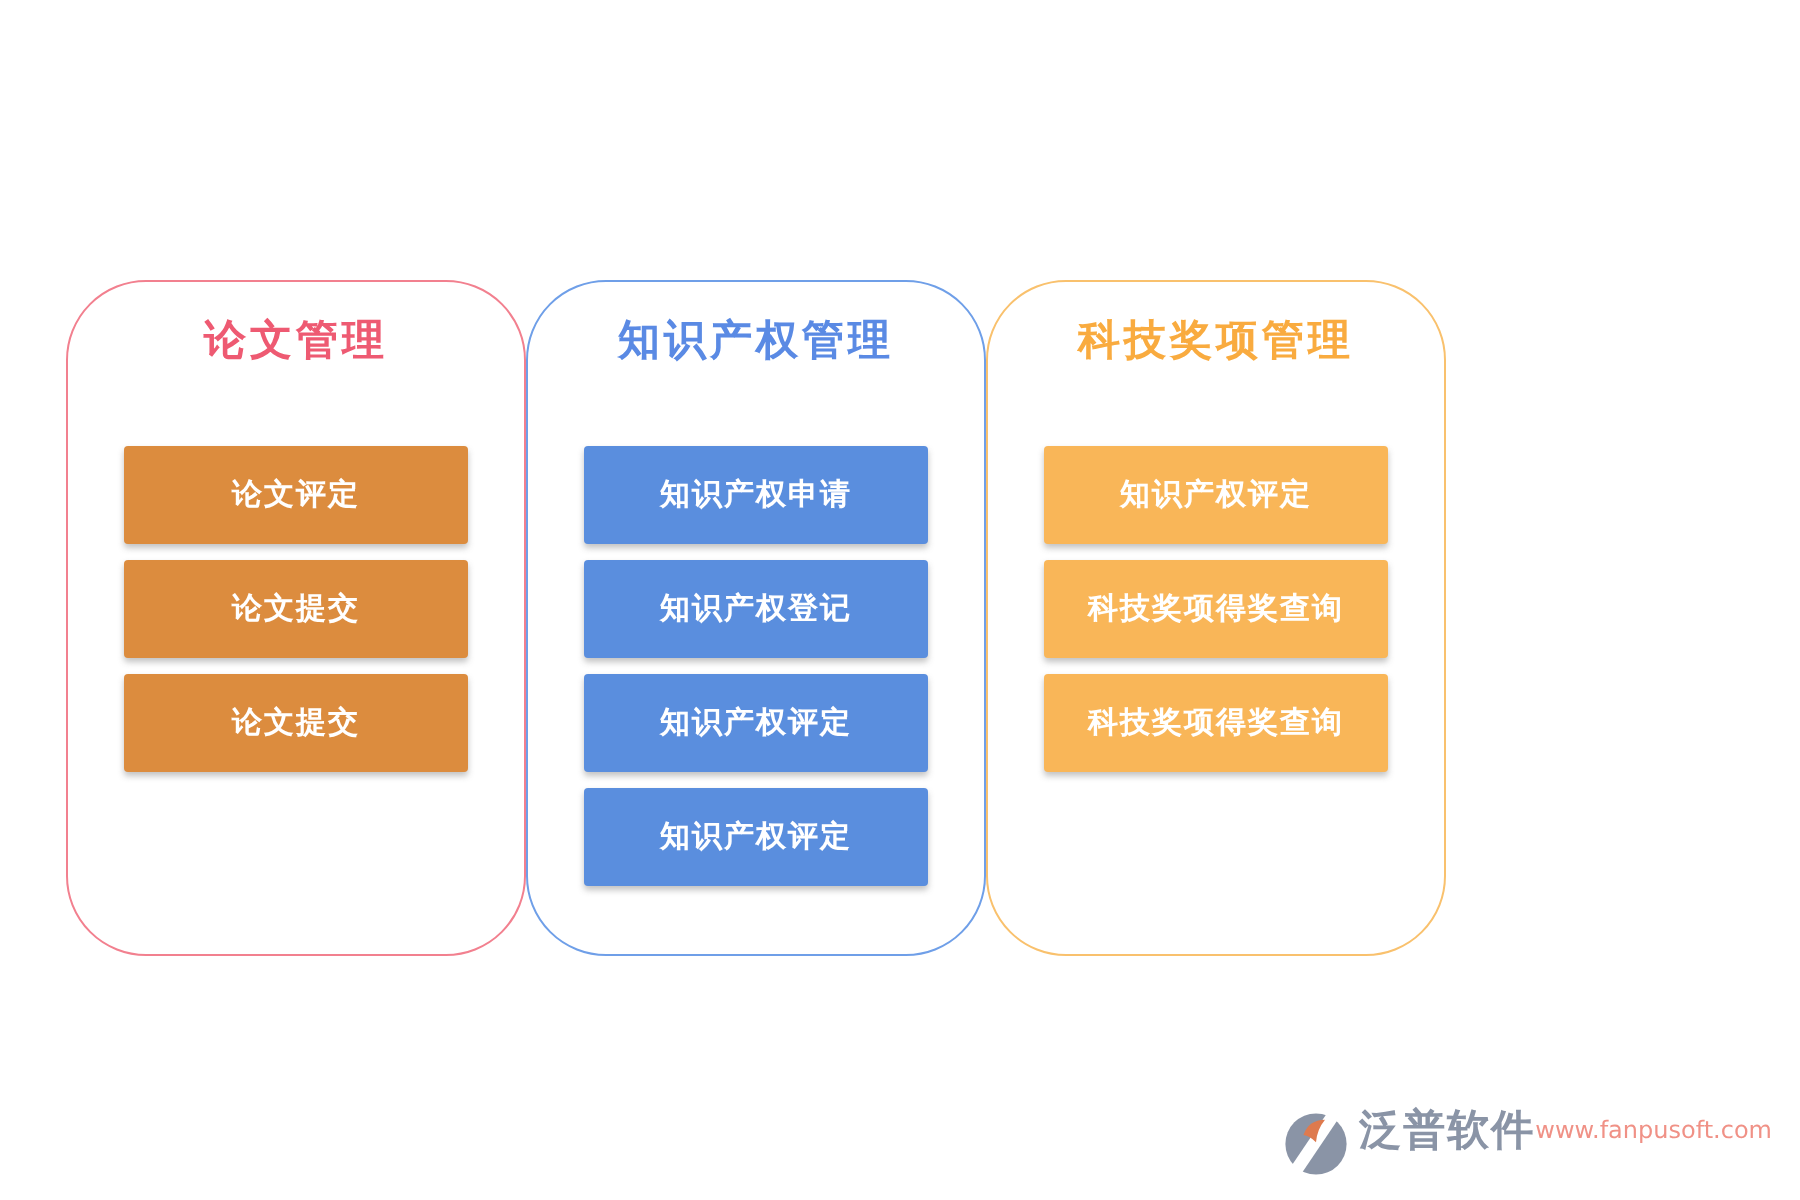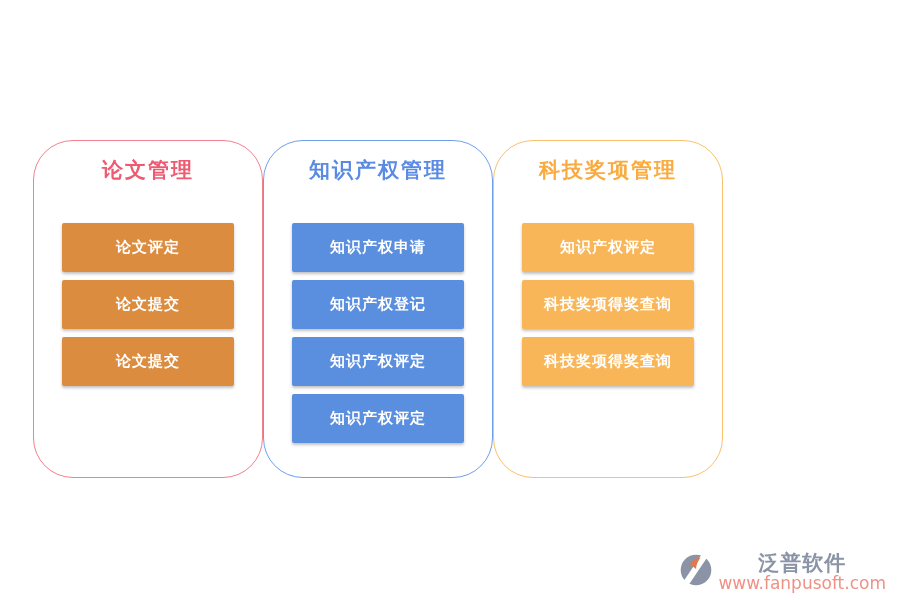--- a/index.html
+++ b/index.html
@@ -67,32 +67,32 @@
     align-items: flex-start;
     gap: 4px;
   }
   .logo-icon {
     width: 36px;
     height: 36px;
     margin-top: 2px;
   }
   .logo-text-col {
     display: flex;
-    flex-direction: column;
+    flex-direction: row;
     align-items: center;
   }
   .logo-name {
     font-size: 21px;
     font-weight: bold;
     letter-spacing: 1px;
     color: var(--logo-name-color, #8a94a6);
     line-height: 26px;
   }
   .logo-url {
-    font-size: 17px;
+    font-size: 12px;
     color: var(--logo-url-color, #f09186);
     line-height: 14px;
   }
 </style>
 </head>
 <body style="background: rgb(255, 255, 255);">
 
 <div class="stage">
 
   <section class="panel" style="--border: #f2808f; --title: #ee5a72; --btn: #dc8c3e;">

